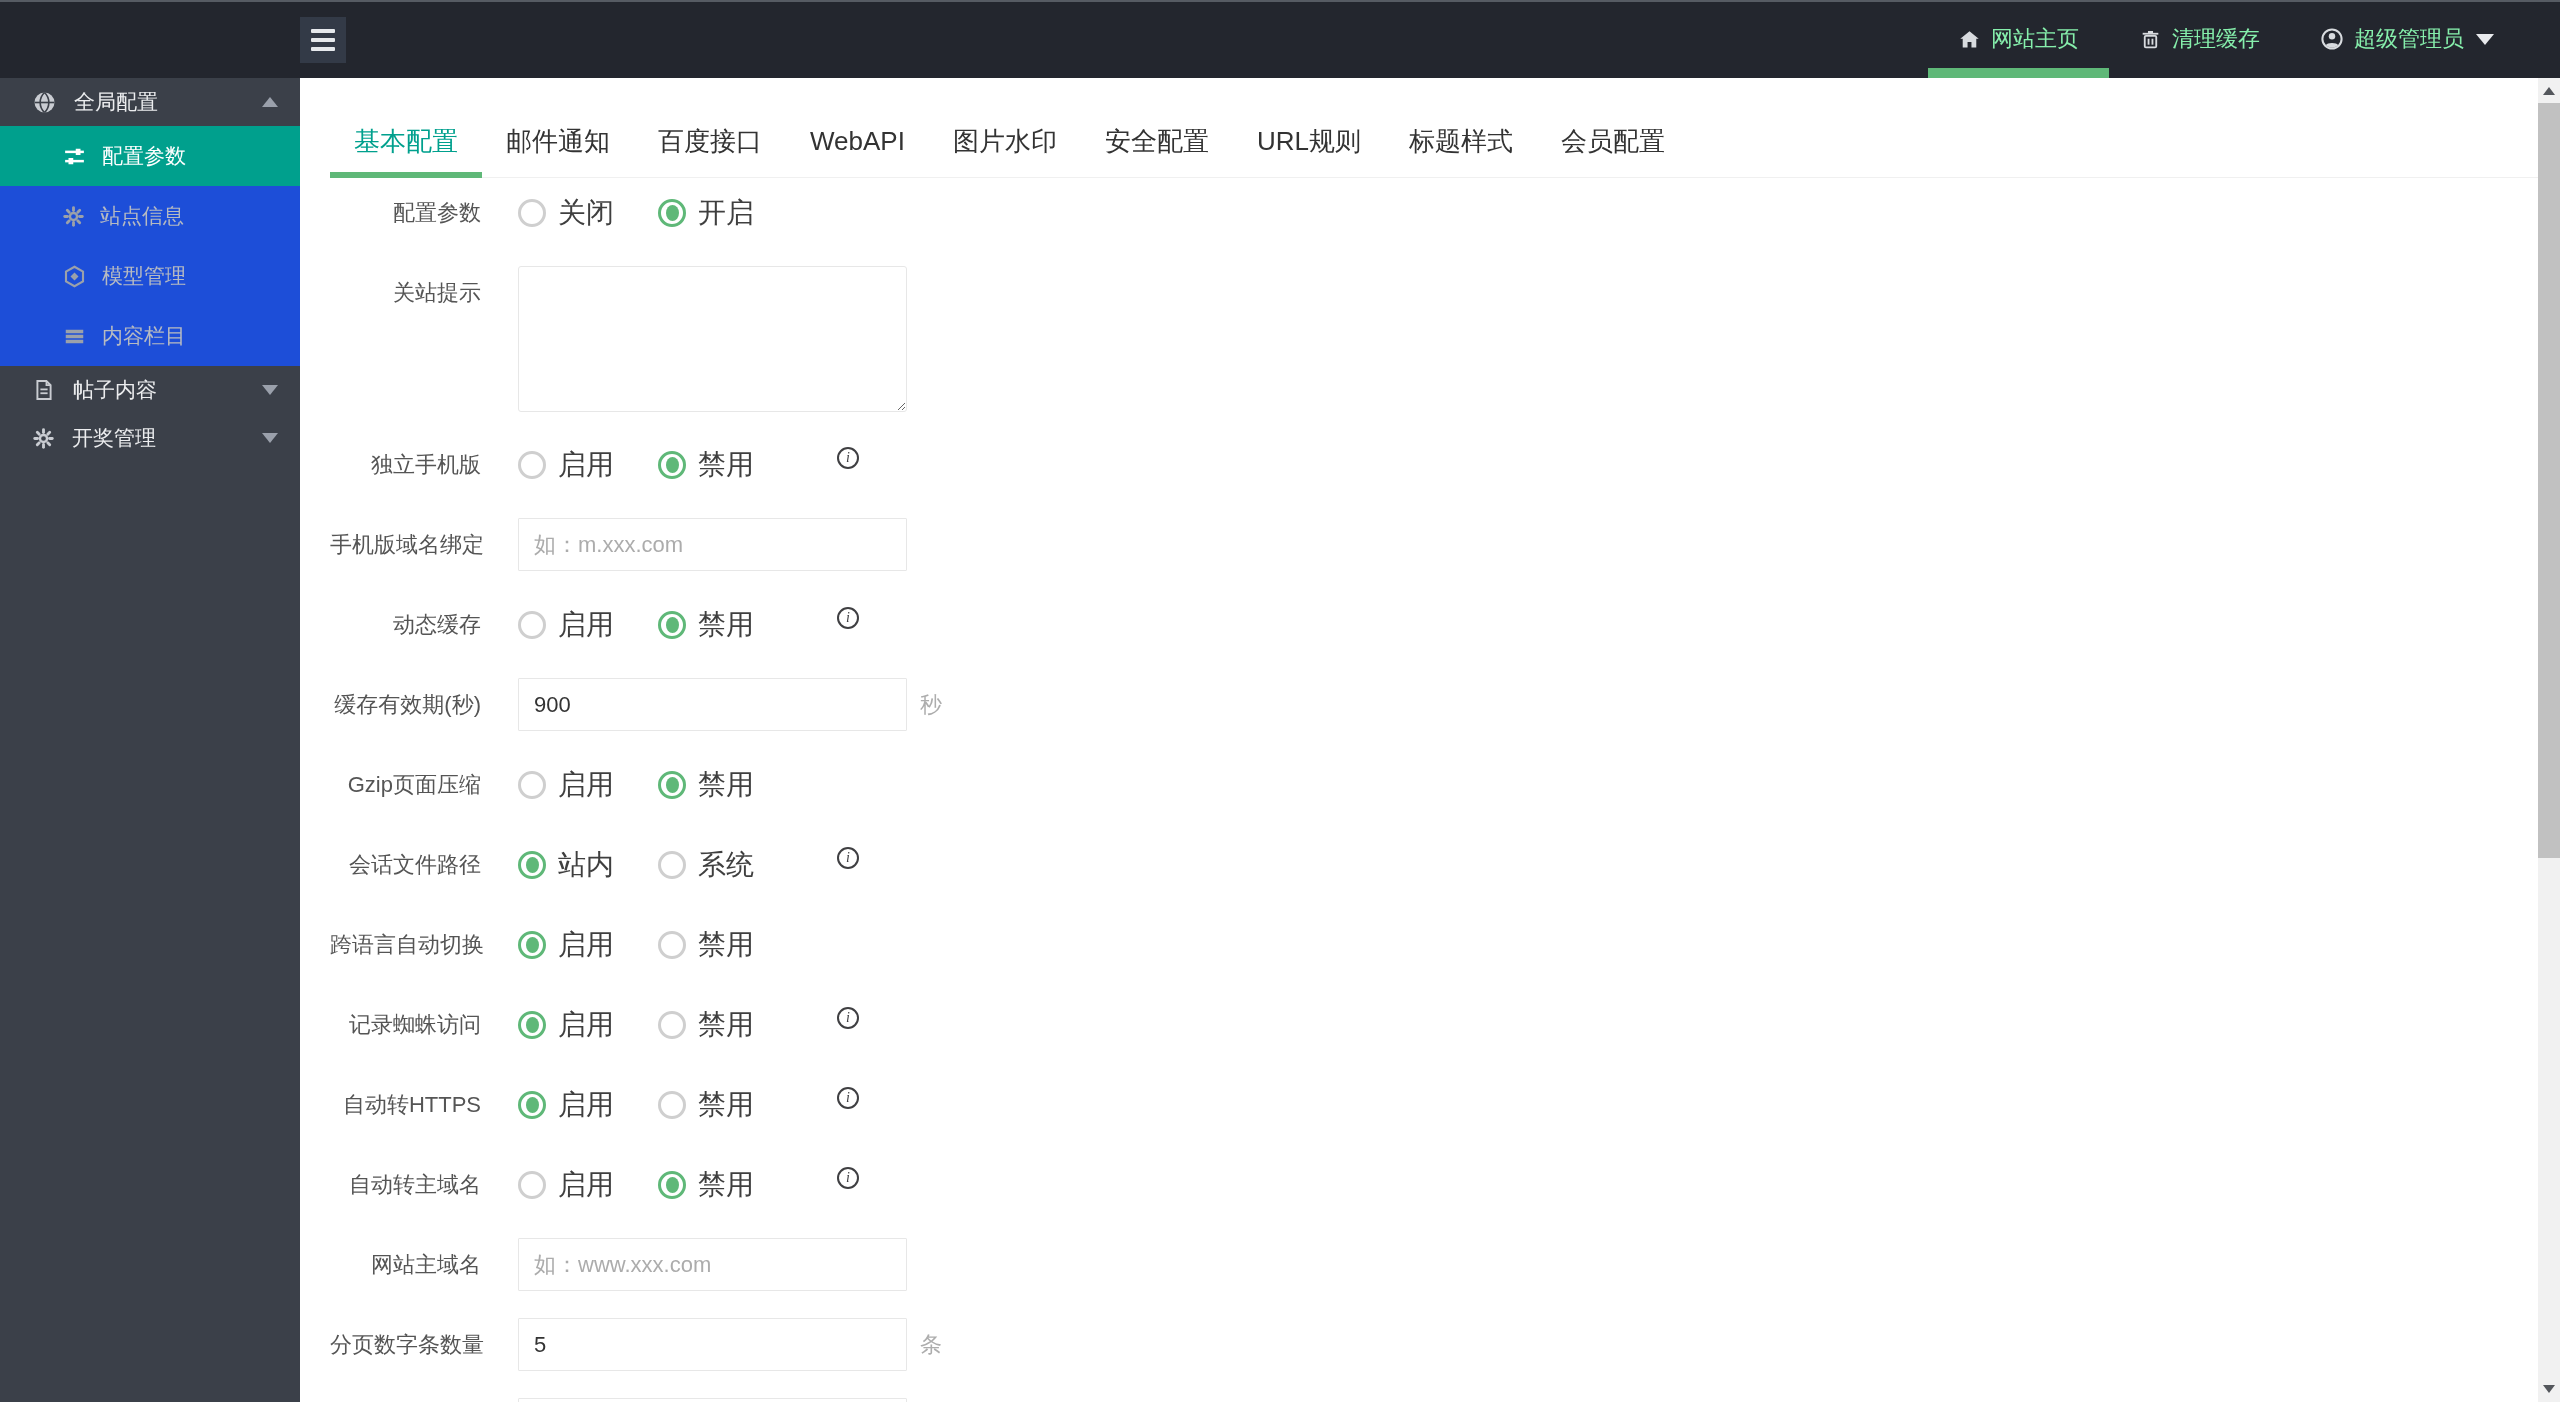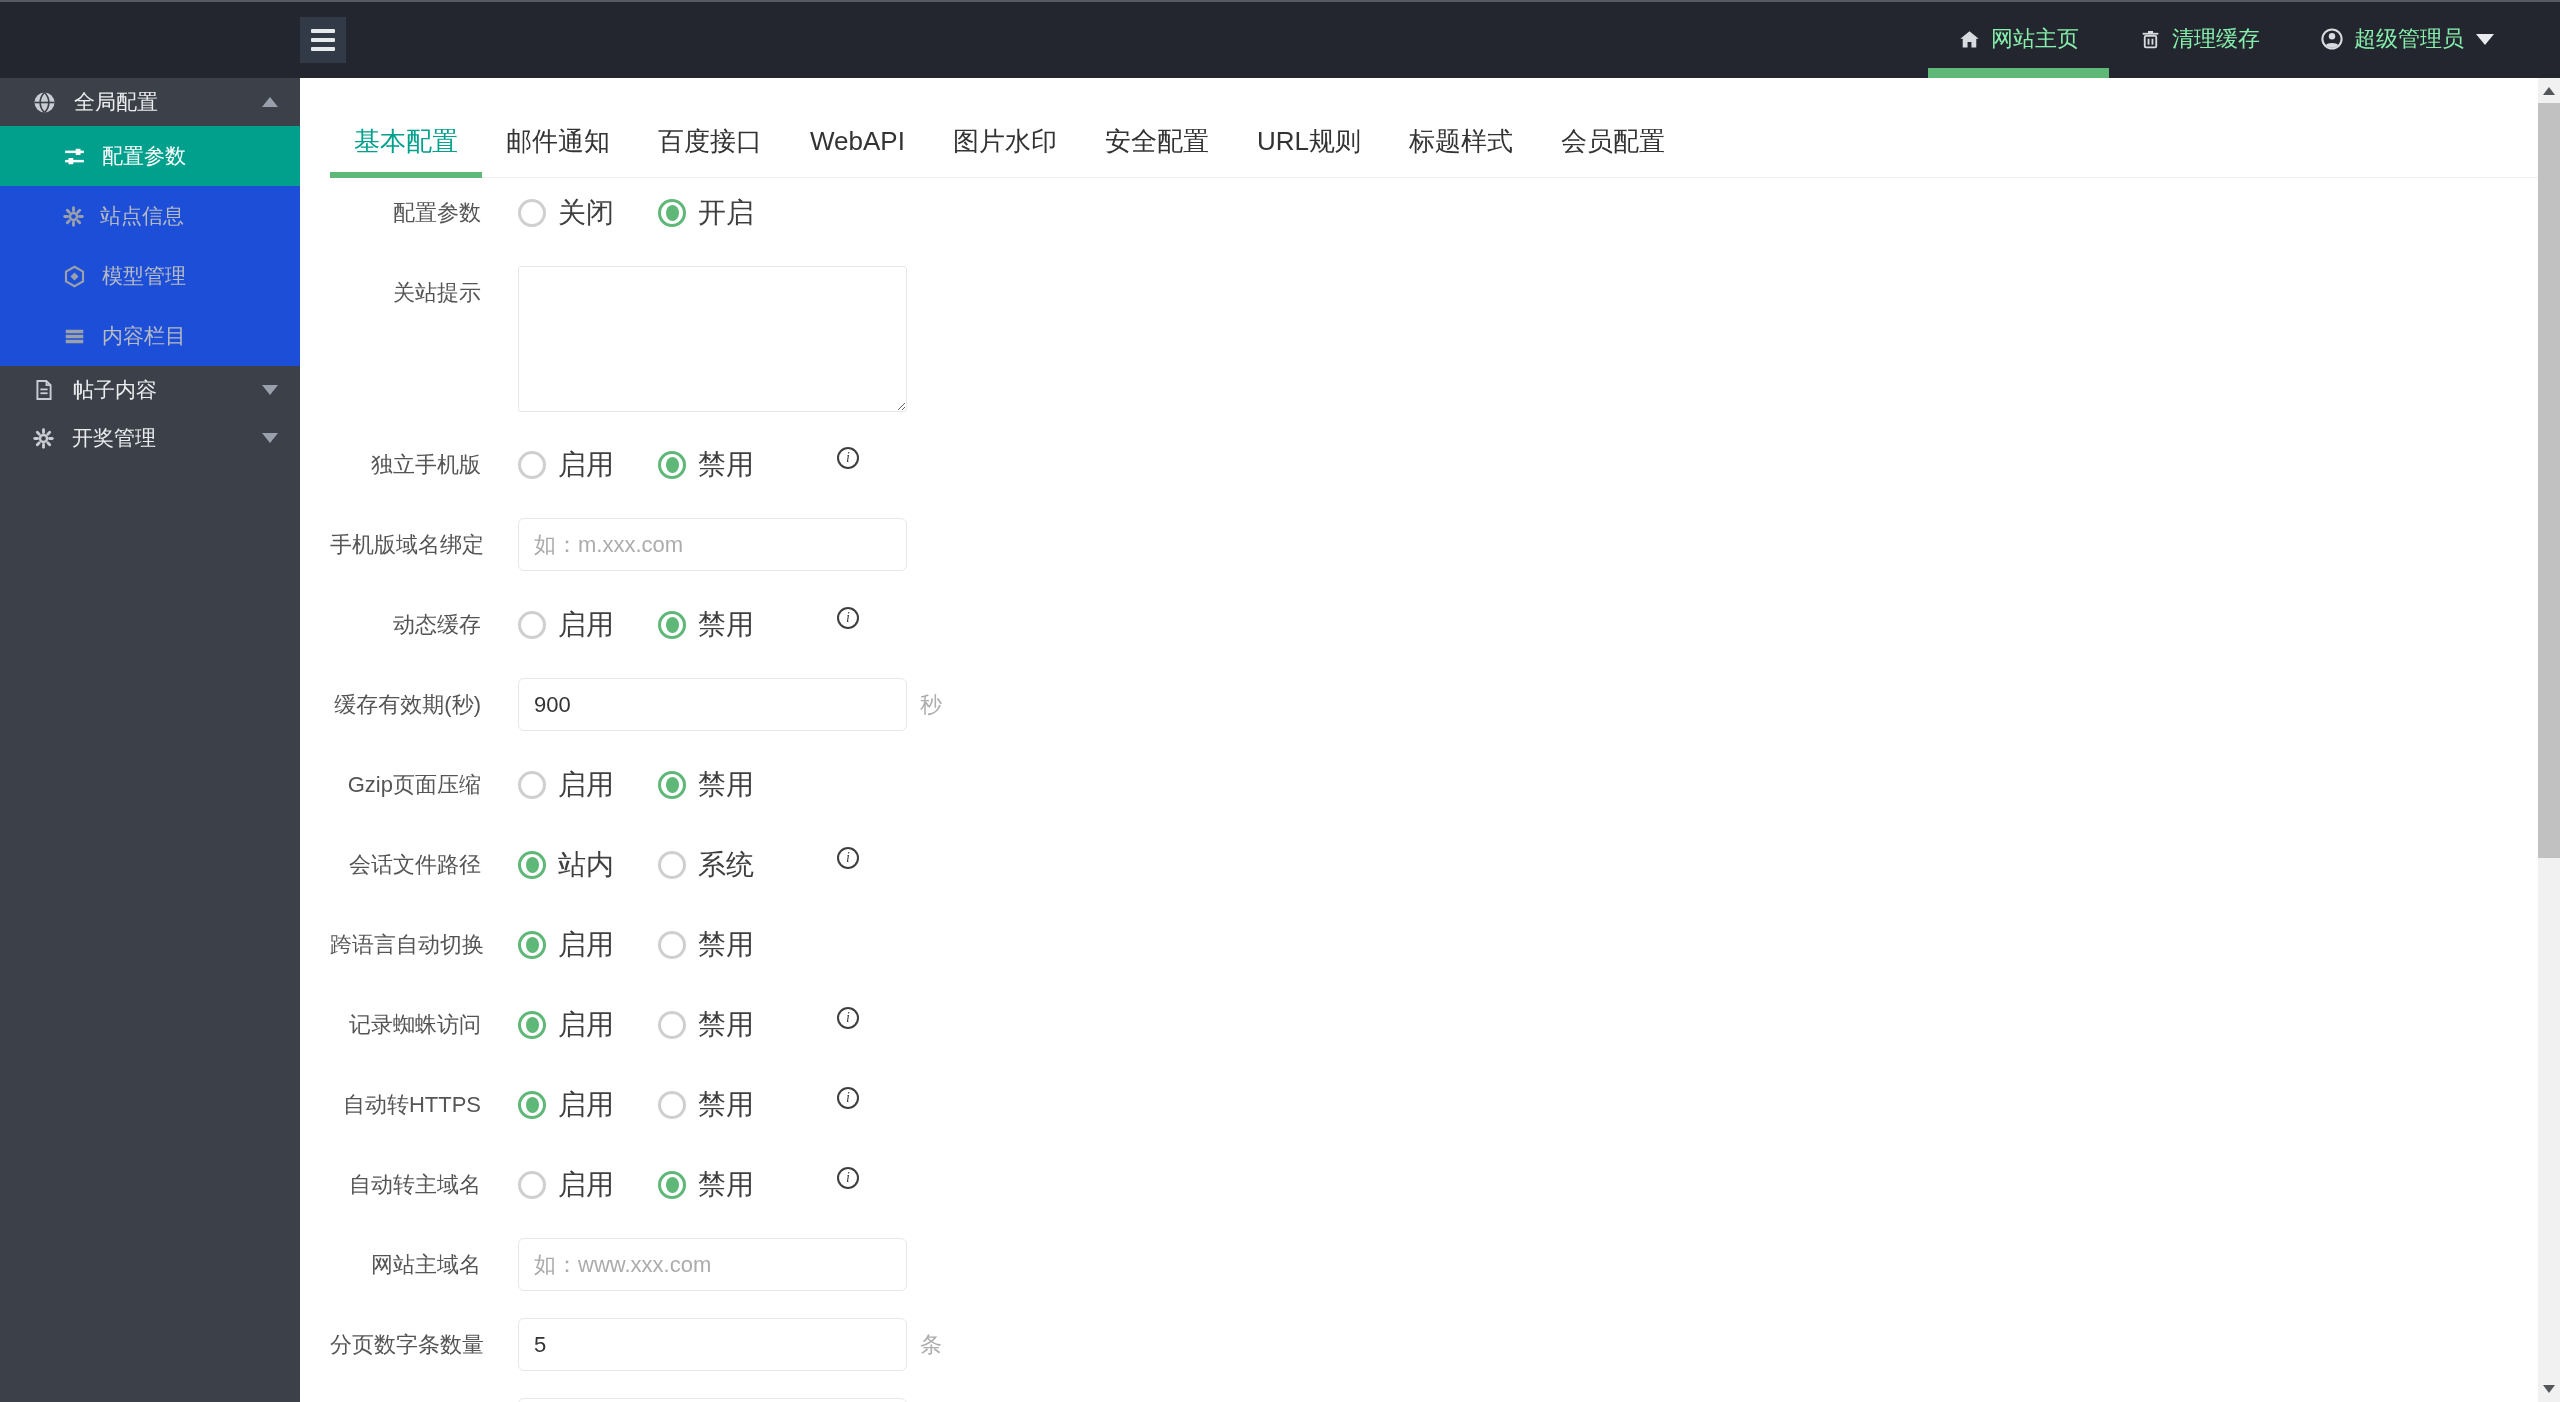--- a/index.html
+++ b/index.html
@@ -55,21 +55,21 @@
   .radio { display:flex; align-items:center; margin-right:44px; cursor:pointer; }
   .rc { width:28px; height:28px; border:3px solid #CFCFCF; border-radius:50%; background:#fff;
     display:flex; align-items:center; justify-content:center; }
   .radio.sel .rc { border-color:#5FB878; }
   .rc .dot { width:13px; height:16px; border-radius:50%; background:#5FB878; }
   .rlabel { margin-left:12px; font-size:28px; color:#3F3F3F; }
   .info { width:22px; height:22px; border:2px solid #3F3F42; border-radius:50%; color:#3F3F42;
     font-family:"Liberation Serif","DejaVu Serif",serif; font-style:italic; font-size:14px;
     display:flex; align-items:center; justify-content:center; margin-left:39px; transform:translateY(9px);
     cursor:pointer; }
-  .finput { width:389px; height:53px; border:1px solid #E7E7E7; border-radius:6px; padding:0 15px;
+  .finput { width:389px; height:53px; border:1px solid #E7E7E7; border-radius:1px; padding:0 15px;
     font-size:22px; color:#333; outline:none; background:#fff;
     font-family:"Liberation Sans","DejaVu Sans",sans-serif; }
   .finput::placeholder { color:#ACACAC; }
   .ftextarea { width:389px; height:146px; border:1px solid #E7E7E7; border-radius:3px; padding:12px 15px;
     font-size:22px; color:#333; outline:none; resize:both;
     font-family:"Liberation Sans","DejaVu Sans",sans-serif; }
   .suffix { margin-left:13px; font-size:22px; color:#ADADAD; line-height:53px; }
 
   
   .scrollbar { position:absolute; right:0; top:78px; bottom:0; width:22px; background:#F1F1F1; z-index:40; }

